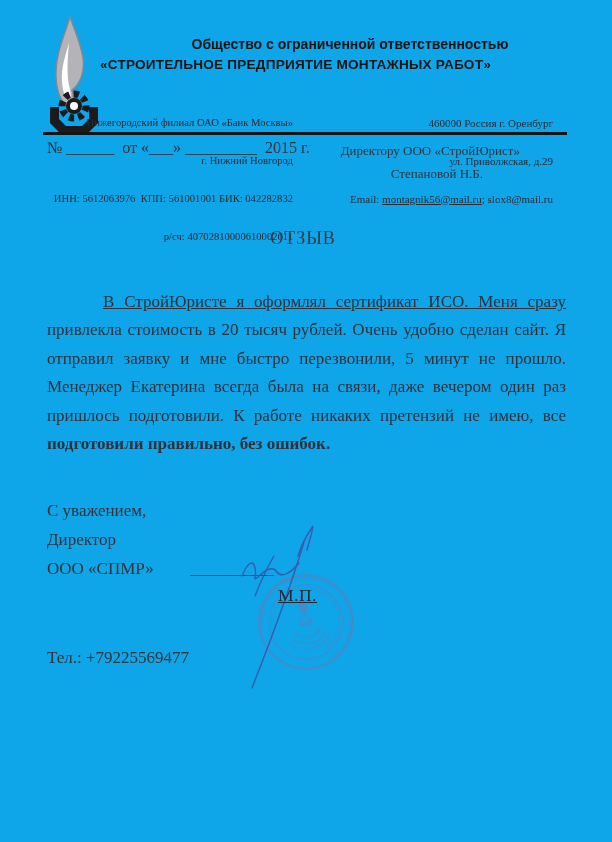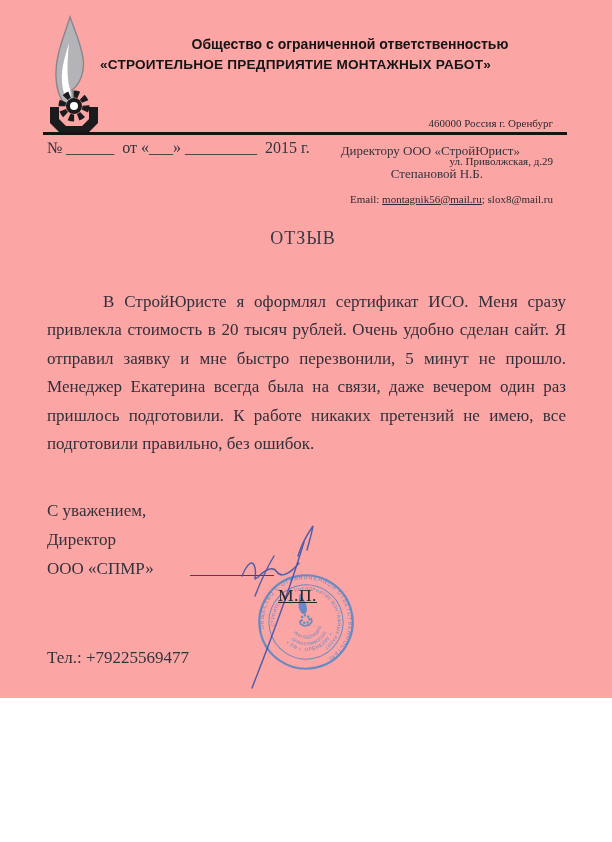--- a/index.html
+++ b/index.html
@@ -1,17 +1,17 @@
 <!DOCTYPE html>
 <html><head>
 <meta charset="utf-8">
 <style>
   html,body{margin:0;padding:0;background:#ffffff;}
   .page{
-    position:relative;width:612px;height:698px;background:#fca5a5;
+    position:relative;width:612px;height:842px;background:#0ea5e9;
     font-family:"Liberation Serif",serif;color:#2e2e36;overflow:hidden;
   }
   
   .flame-wrap{position:absolute;left:52px;top:15px;width:36px;height:94px;}
   .gear-wrap{position:absolute;left:44px;top:90px;width:60px;height:48px;}
   .org-type{
     position:absolute;left:110px;right:22px;top:36px;text-align:center;
     font-family:"Liberation Sans",sans-serif;font-weight:bold;font-size:14px;color:#151515;
   }
   .org-name{
@@ -30,22 +30,22 @@
   .head-rule{position:absolute;left:43px;top:132px;width:524px;height:3px;background:#141414;}
   
   .ref-line{position:absolute;left:47px;top:139px;font-size:16px;color:#33333b;white-space:pre;}
   .recipient{position:absolute;right:92px;top:139px;text-align:right;font-size:13px;line-height:23px;color:#33333b;}
   .recipient .line2{padding-right:37px;}
   
   .doc-title{position:absolute;left:12px;right:18px;top:228px;text-align:center;font-size:18px;letter-spacing:1px;color:#3a3a44;}
   
   .body-text{position:absolute;left:47px;top:288px;width:519px;font-size:17px;color:#30303a;}
   .jline{height:28.4px;line-height:28.4px;text-align:justify;text-align-last:justify;white-space:nowrap;}
-  .jline.first{padding-left:56px;width:463px;}
-  .jline.last{text-align:center;text-align-last:left;}
+  .jline.first{padding-left:56px;width:463px;text-decoration:underline;}
+  .jline.last{text-align:center;text-align-last:left;font-weight:bold;}
   
   .sig-closing{position:absolute;left:47px;top:501px;font-size:17px;color:#33333b;}
   .sig-position{position:absolute;left:47px;top:530px;font-size:17px;color:#33333b;}
   .sig-company{position:absolute;left:47px;top:559px;font-size:17px;color:#33333b;}
   .sig-phone{position:absolute;left:47px;top:620px;font-size:17px;color:#33333b;margin-top:28px;}
   .sig-line{position:absolute;left:190px;top:575px;width:84px;height:1.3px;background:#45454c;z-index:1;}
   .mp-mark{position:absolute;left:278px;top:585px;font-size:17.5px;color:#26262c;z-index:6;letter-spacing:.5px;text-decoration:underline;}
   .stamp-wrap{position:absolute;left:256px;top:572px;width:100px;height:100px;z-index:2;transform:rotate(-12deg);}
   .sign-wrap{position:absolute;left:222px;top:512px;width:120px;height:185px;z-index:4;}
 </style>
@@ -66,20 +66,26 @@
       <circle cx="30" cy="16" r="12" fill="none" stroke="#1b1b1d" stroke-width="7" stroke-dasharray="5.2 4.1"></circle>
       <circle cx="30" cy="16" r="8" fill="#1b1b1d"></circle>
       <circle cx="30" cy="16" r="4" fill="#ffffff"></circle>
       <path d="M 6,17 L 6,33 L 17,44 L 43,44 L 54,33 L 54,17 L 45,17 L 45,29 L 38,36 L 22,36 L 15,29 L 15,17 Z" fill="#1b1b1d"></path>
     </svg>
   </div>
 
   <div class="org-type">Общество с ограниченной ответственностью</div>
   <div class="org-name">«СТРОИТЕЛЬНОЕ ПРЕДПРИЯТИЕ МОНТАЖНЫХ РАБОТ»</div>
 
+  <div class="bank-block">
+    <div>Нижегородский филиал ОАО «Банк Москвы»</div>
+    <div>г. Нижний Новгород</div>
+    <div>ИНН: 5612063976  КПП: 561001001 БИК: 042282832</div>
+    <div>р/сч: 40702810000610002611</div>
+  </div>
 
   <div class="addr-block">
     <div>460000 Россия г. Оренбург</div>
     <div>ул. Приволжская, д.29</div>
     <div><span>Email: </span><span class="email-link">montagnik56@mail.ru</span><span>; </span><span>slox8@mail.ru</span></div>
   </div>
 
   <div class="head-rule"></div>
 
   <div class="ref-line">№ ______  от «___» _________  2015 г.</div>

